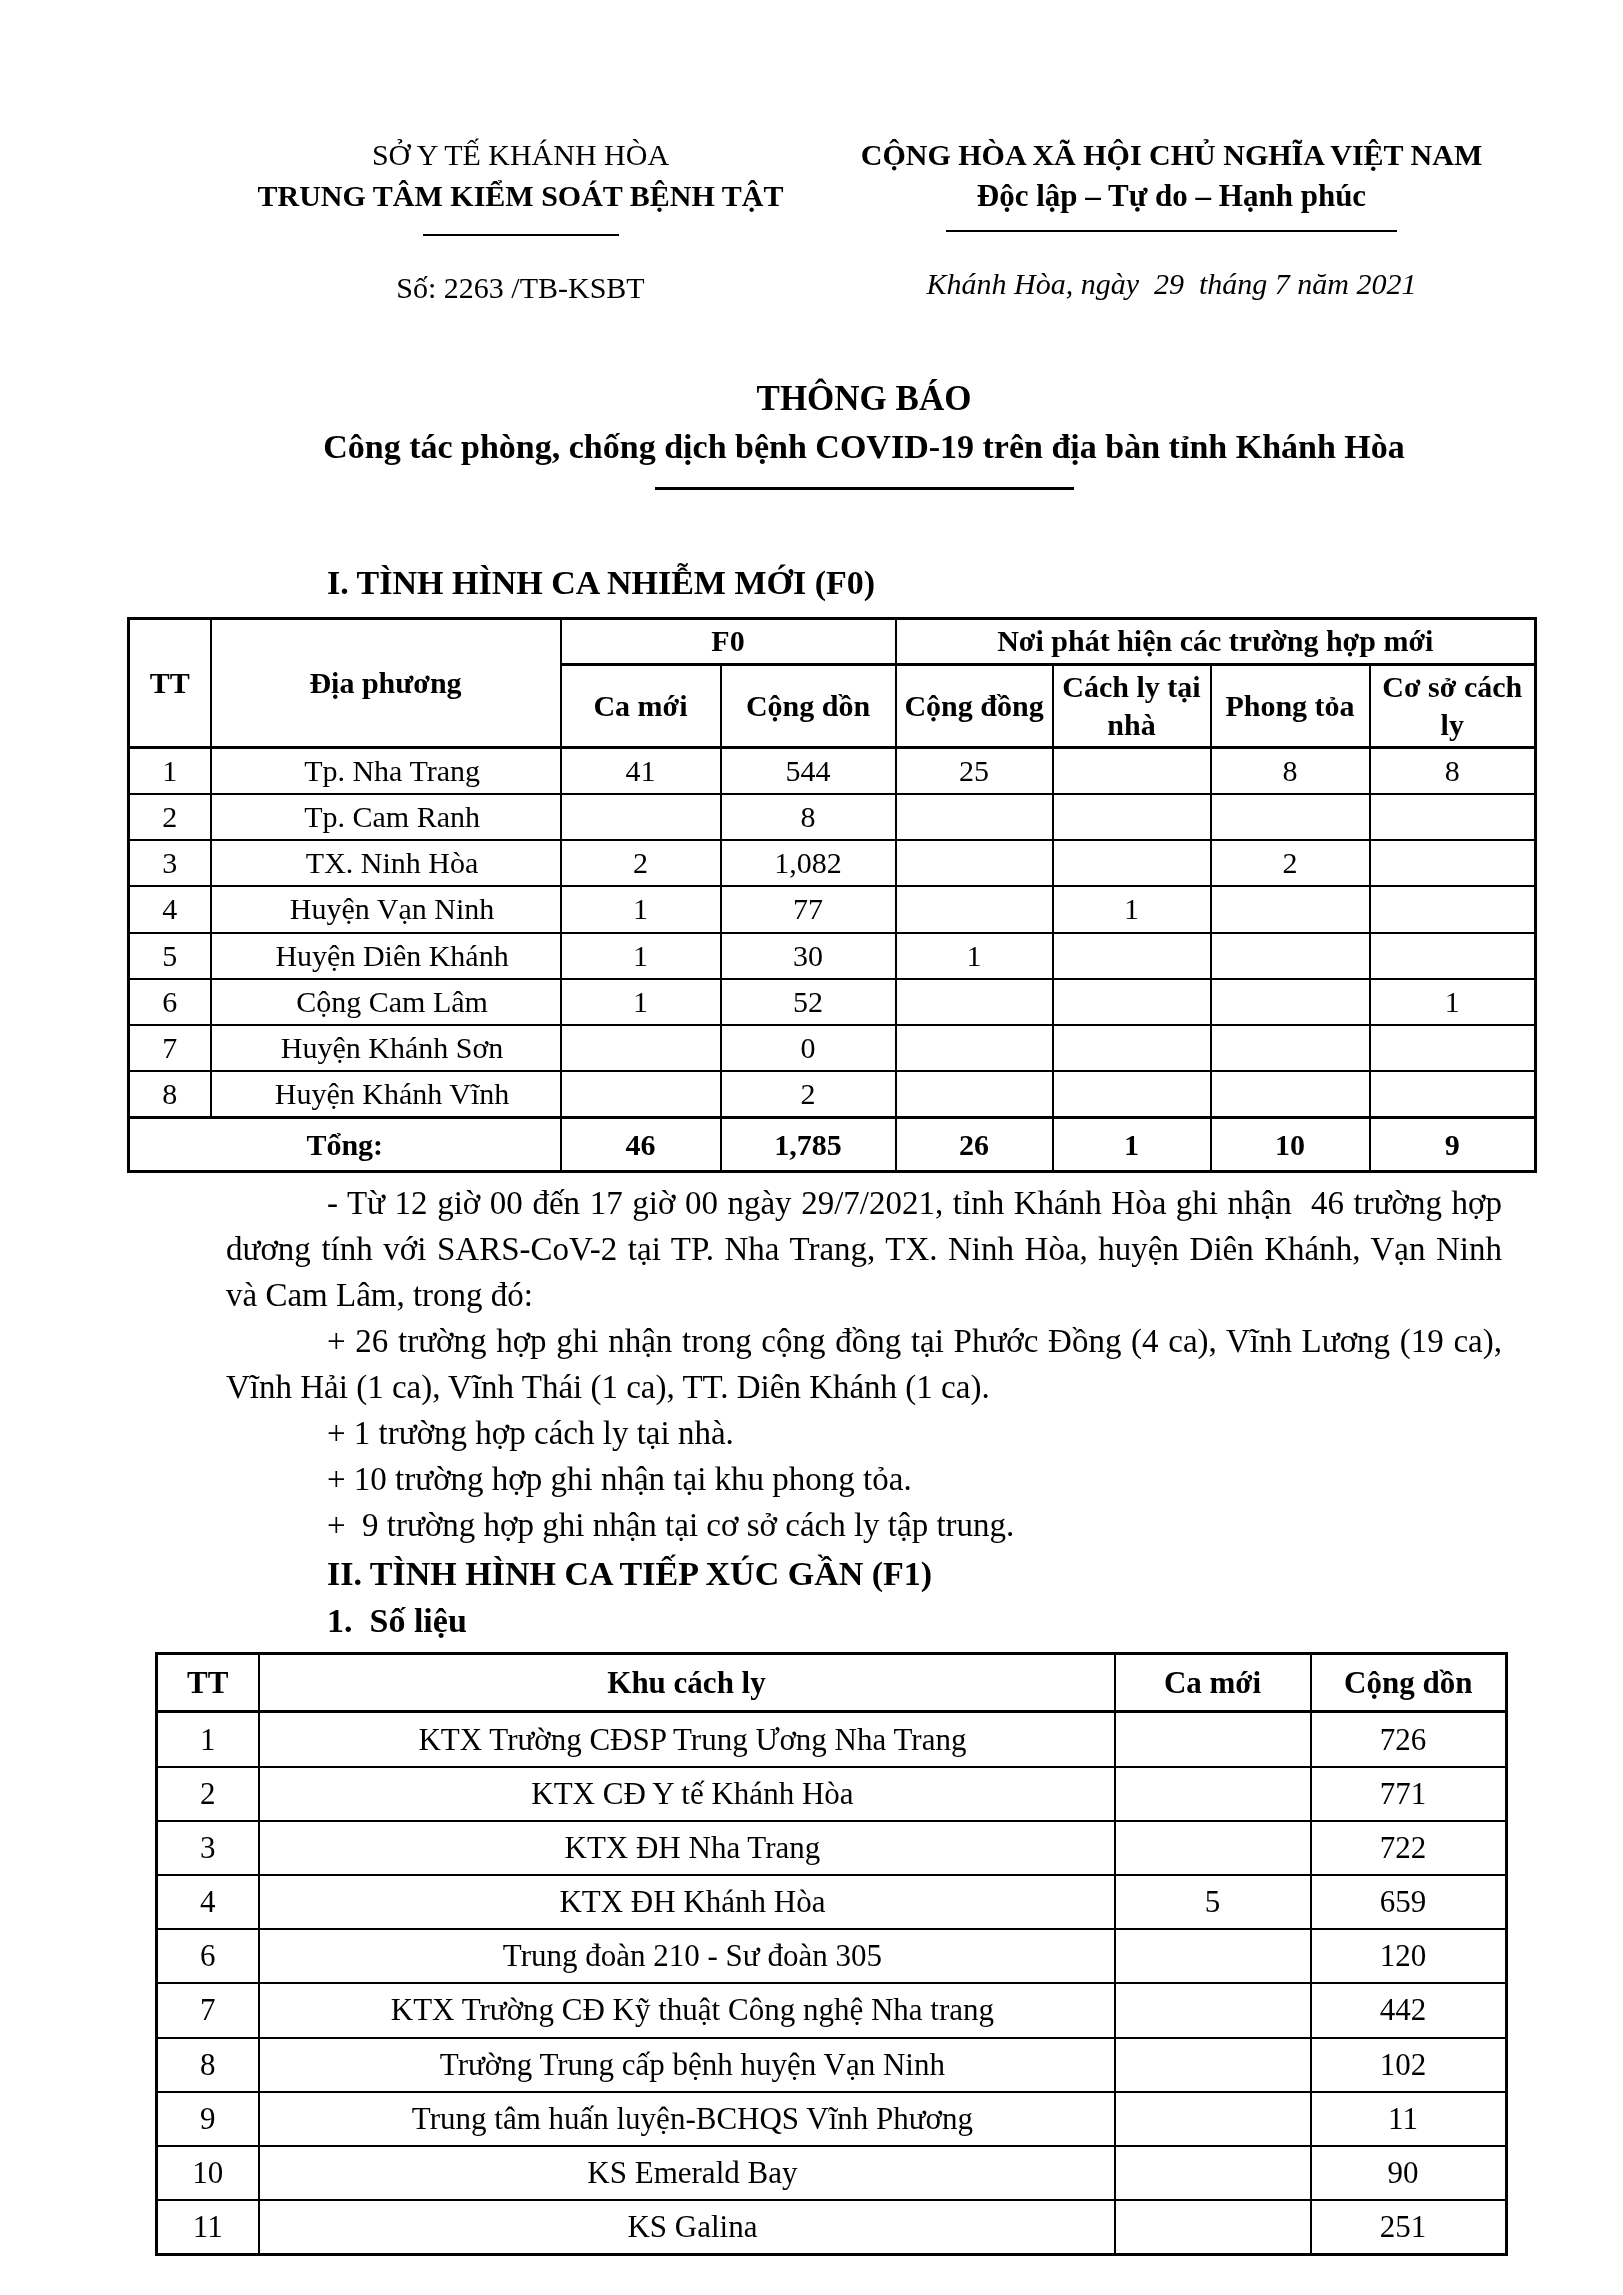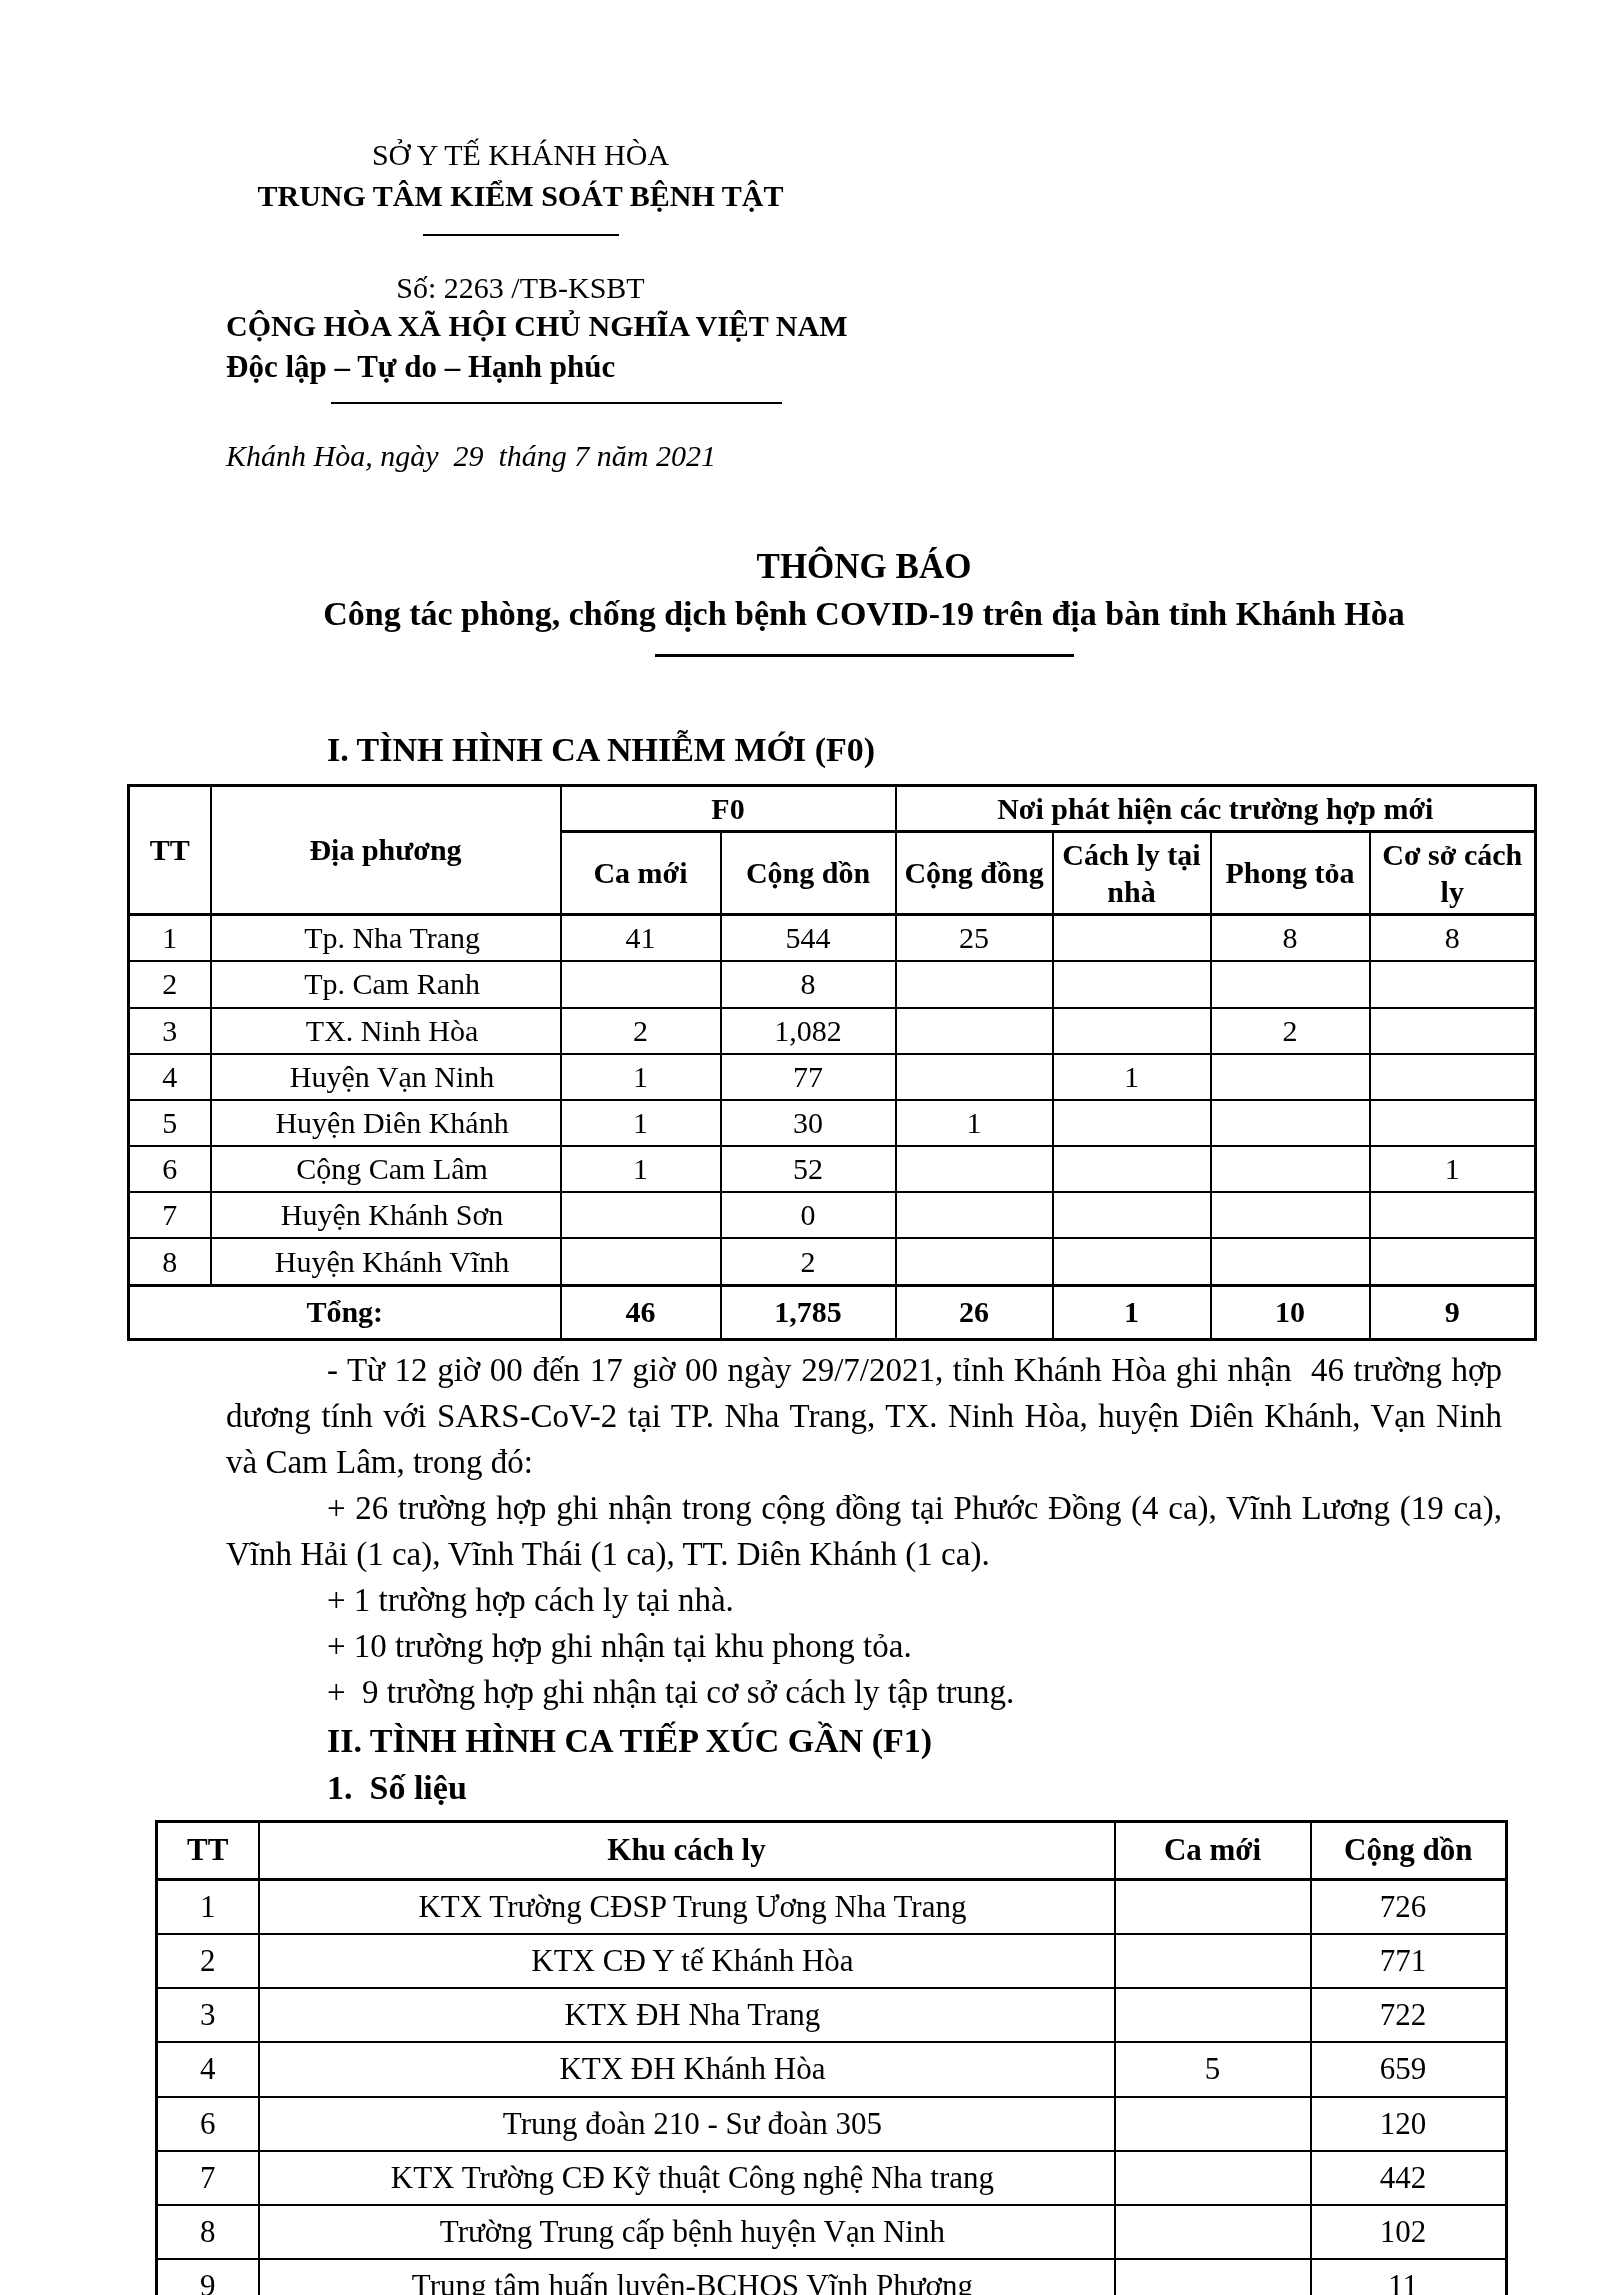--- a/index.html
+++ b/index.html
@@ -3,23 +3,23 @@
 <meta charset="utf-8">
 <style>
   html,body{margin:0;padding:0;background:#ffffff;}
   .page{position:relative;width:1623px;height:2295px;background:#fff;color:#000;
     font-family:"Liberation Serif","DejaVu Serif",serif;overflow:hidden;
     padding:134px 121px 0 226px;box-sizing:border-box;}
   .bold{font-weight:bold;}
   .italic{font-style:italic;}
 
   
-  .doc-header{display:flex;justify-content:space-between;align-items:flex-start;flex-direction:column;}
+  .doc-header{display:flex;justify-content:space-between;align-items:flex-start;}
   .hdr-left{width:589px;text-align:center;}
-  .hdr-right{width:661px;text-align:left;}
+  .hdr-right{width:661px;text-align:center;}
   .hdr-line{font-size:30px;line-height:41px;}
   .hdr-right .motto{font-size:31px;}
   .rule{height:0;border-top:2.6px solid #000;}
   .rule-left{width:196px;margin:18.3px auto 0;}
   .rule-right{width:451px;margin:14.4px auto 0;}
   .doc-number{font-size:30px;margin-top:35px;white-space:pre;}
   .date-line{font-size:30px;margin-top:35px;white-space:pre;}
 
   
   .title-block{margin-top:72px;text-align:center;}

